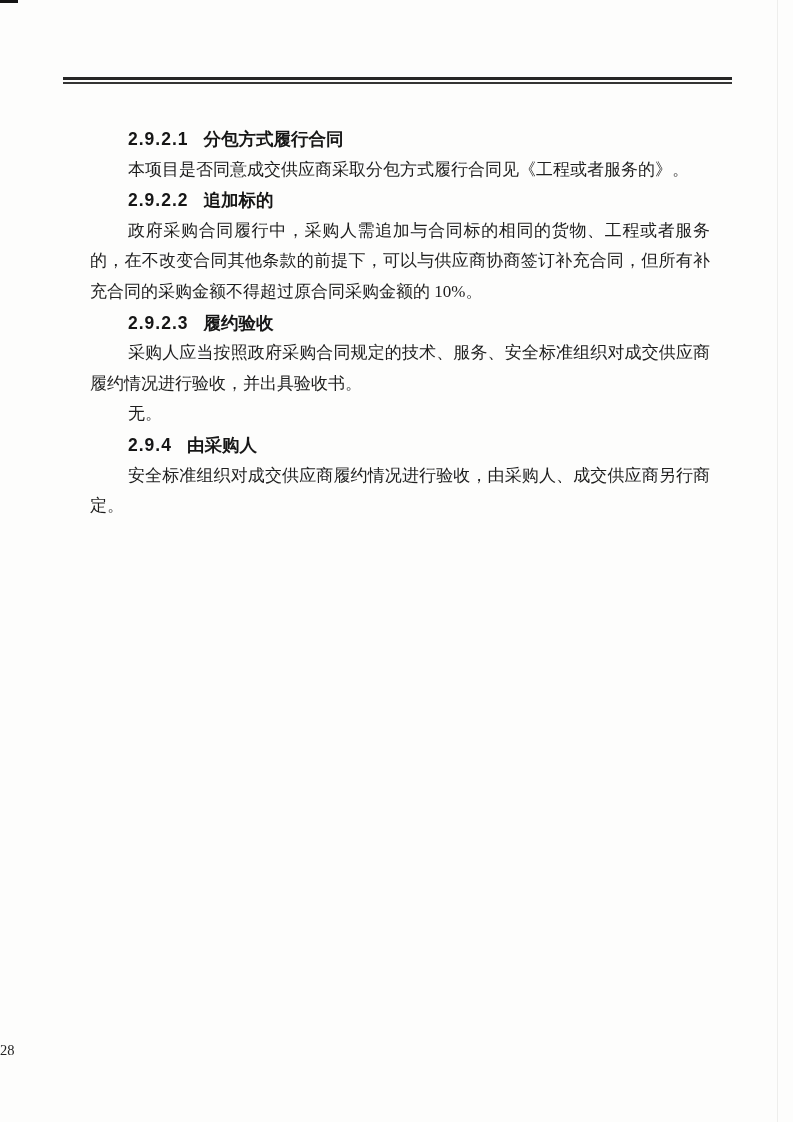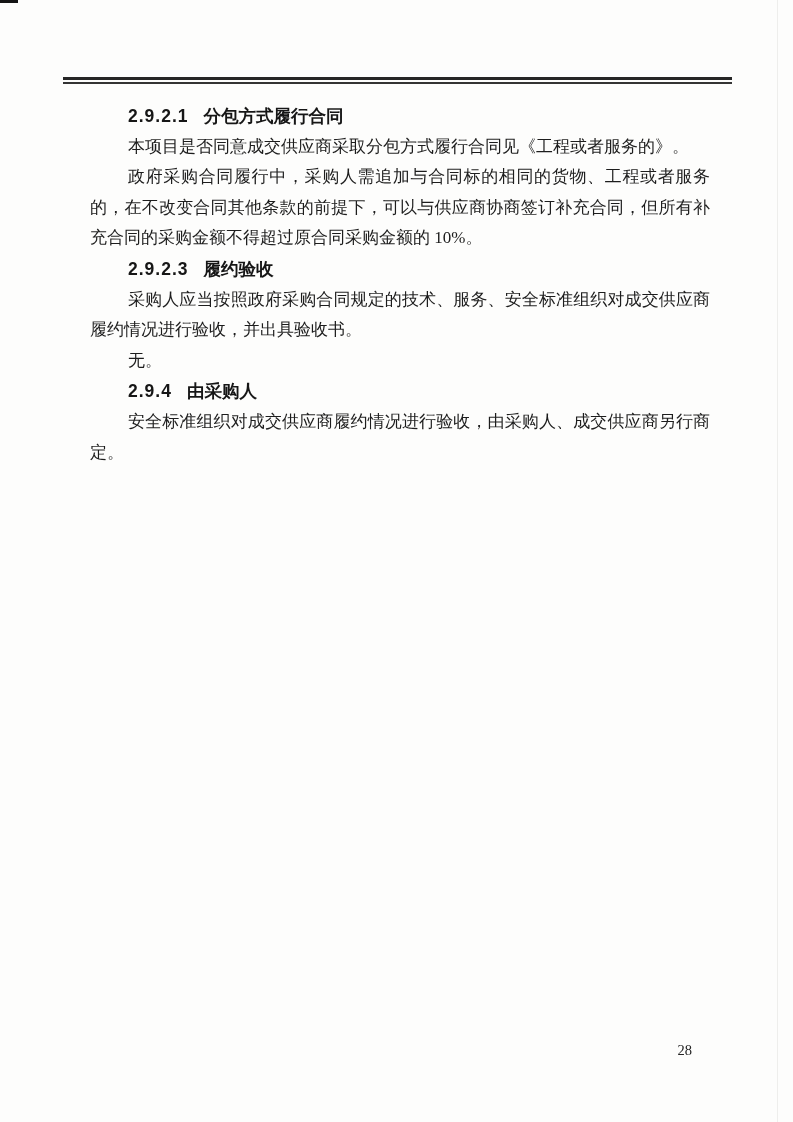--- a/index.html
+++ b/index.html
@@ -38,21 +38,21 @@
     position: absolute;
     left: 777px;
     top: 0;
     width: 1px;
     height: 1122px;
     background: #eeeeec;
   }
   .content {
     position: absolute;
     left: 90px;
-    top: 101px;
+    top: 124px;
     width: 620px;
     font-family: "Liberation Serif", "DejaVu Serif", serif;
     font-size: 17px;
     color: #1d1d1d;
   }
   .para {
     margin: 0;
     line-height: 30.6px;
     text-indent: 38px;
     text-align: justify;
@@ -70,21 +70,21 @@
   }
   .h-num {
     margin-right: 15px;
     letter-spacing: 1px;
   }
   .page-footer {
     position: absolute;
     left: 0;
     top: 1041px;
     width: 692px;
-    text-align: right;
+    text-align: left;
   }
   .page-number {
     font-family: "Liberation Serif", "DejaVu Serif", serif;
     font-size: 14.5px;
     color: #232323;
   }
 </style>
 </head>
 <body>
 
@@ -95,20 +95,21 @@
   <div class="edge-line"></div>
 
   <main class="content">
 
     <h3 class="heading"><span class="h-num">2.9.2.1</span><span class="h-title">分包方式履行合同</span></h3>
 
     <p class="para">本项目是否同意成交供应商采取分包方式履行合同见《工程或者服务的》。</p>
 
 
 
+    <h3 class="heading"><span class="h-num">2.9.2.2</span><span class="h-title">追加标的</span></h3>
 
     <p class="para">政府采购合同履行中，采购人需追加与合同标的相同的货物、工程或者服务的，在不改变合同其他条款的前提下，可以与供应商协商签订补充合同，但所有补充合同的采购金额不得超过原合同采购金额的 10%。</p>
 
     <h3 class="heading"><span class="h-num">2.9.2.3</span><span class="h-title">履约验收</span></h3>
 
     <p class="para">采购人应当按照政府采购合同规定的技术、服务、安全标准组织对成交供应商履约情况进行验收，并出具验收书。</p>
 
 
     <p class="para">无。</p>
 

